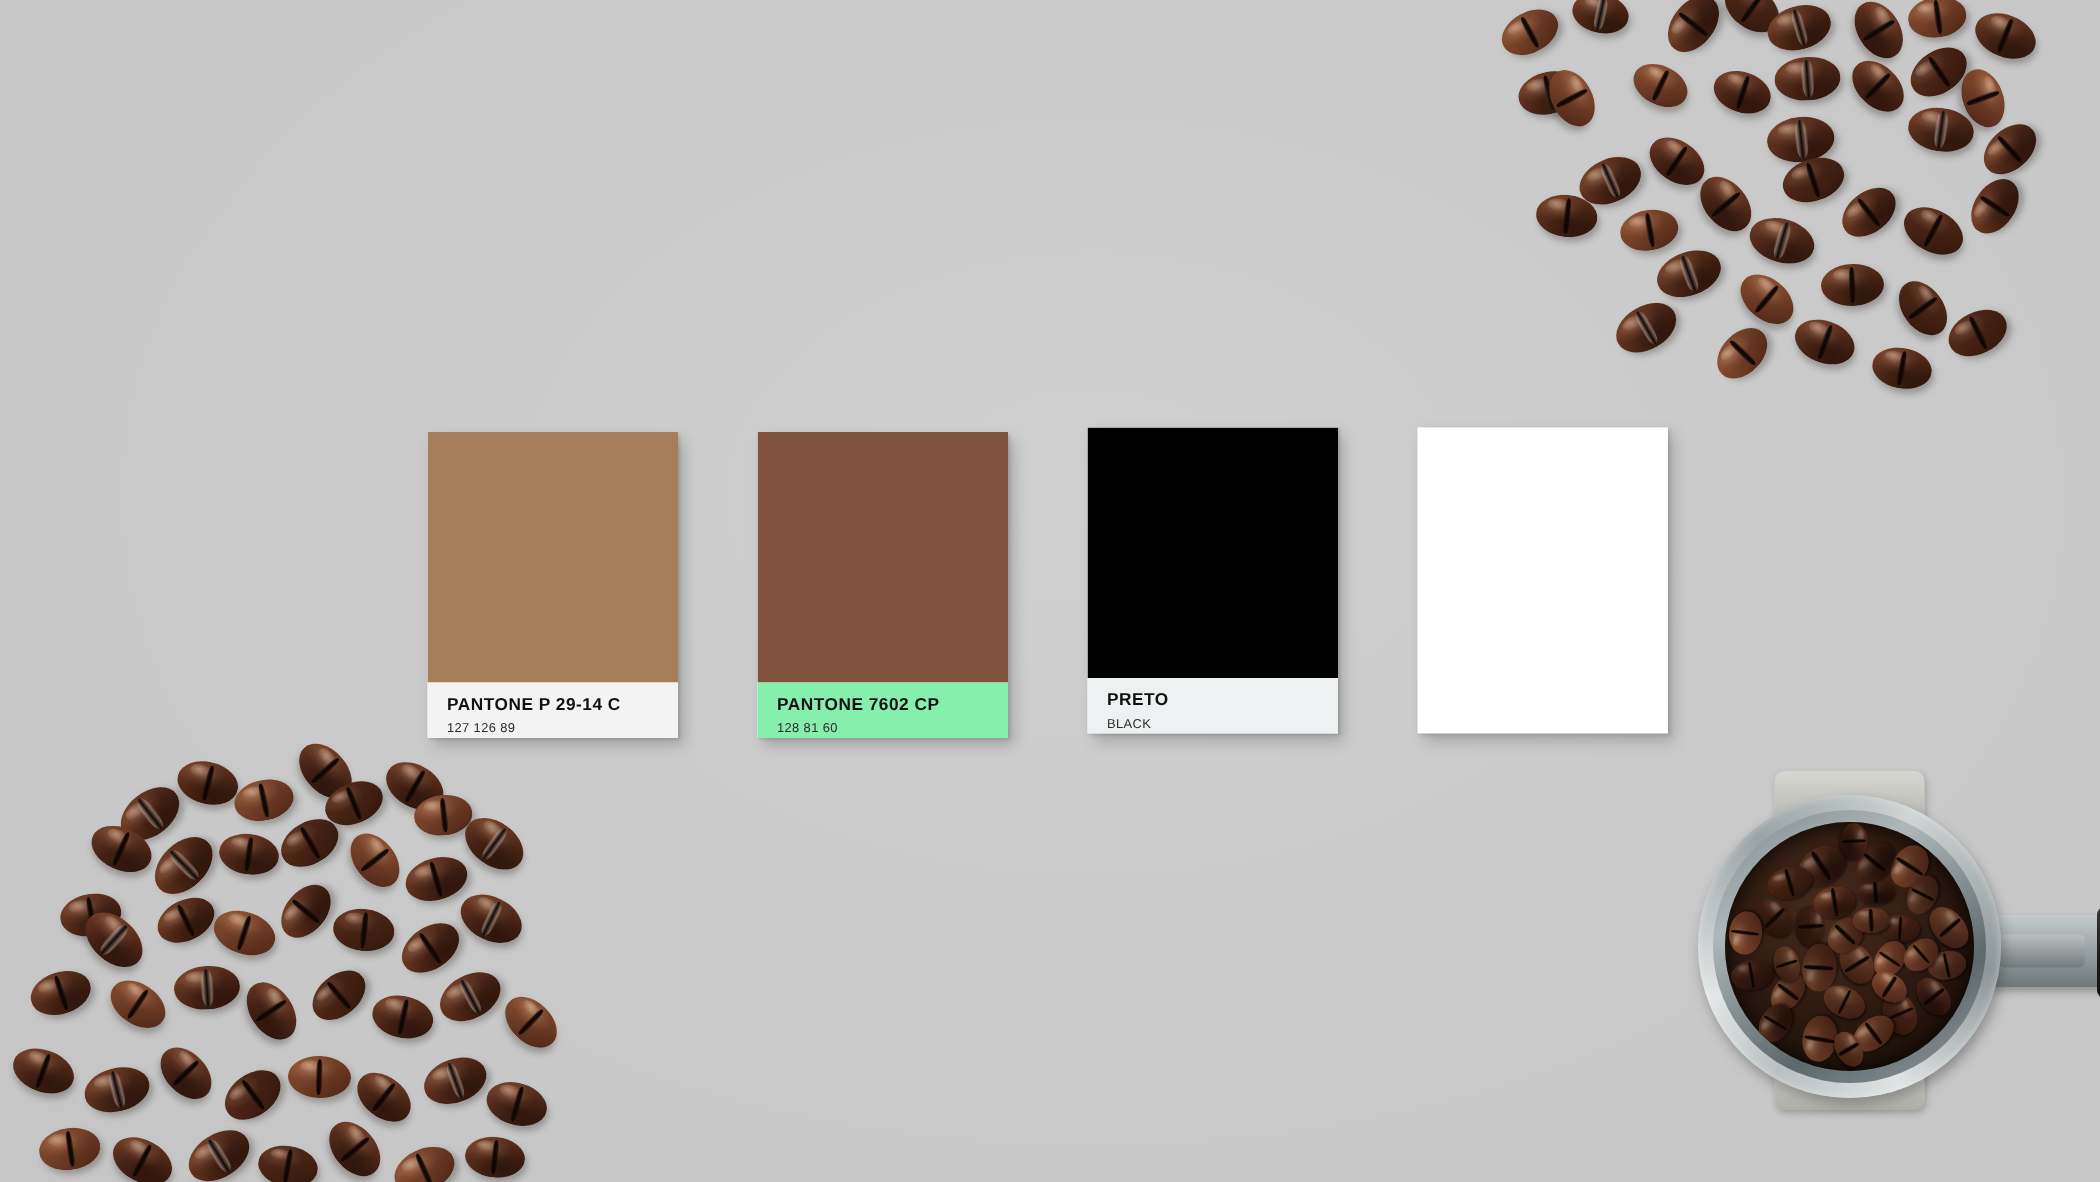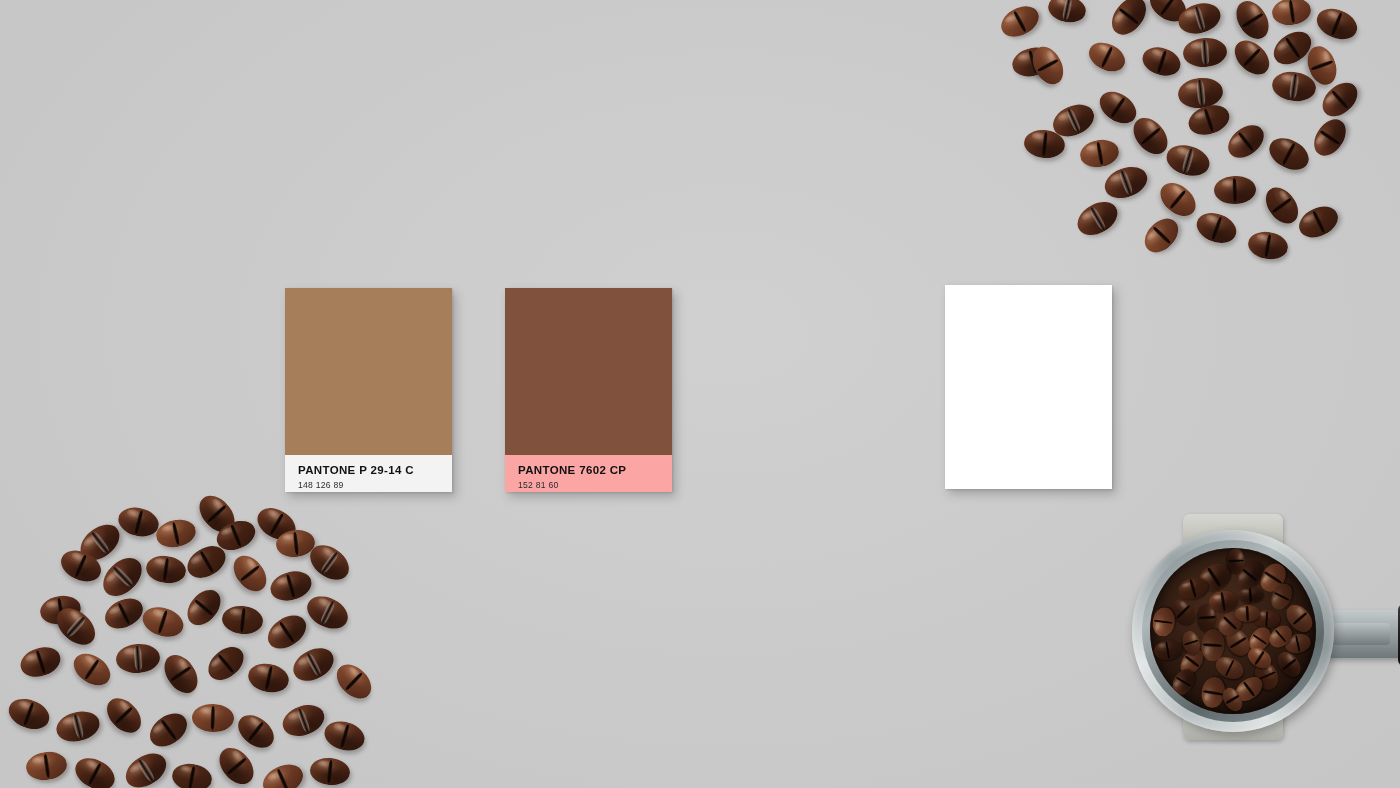--- a/index.html
+++ b/index.html
@@ -232,35 +232,44 @@
     <div class="bean" style="left:216px;top:752px;width:41px;height:28px;transform:rotate(50deg);"></div>
     <div class="bean lite" style="left:262px;top:766px;width:42px;height:28px;transform:rotate(-24deg);"></div>
     <div class="bean" style="left:310px;top:758px;width:40px;height:27px;transform:rotate(6deg);"></div>
   </div>
 
   <div class="card" id="card0" style="left: 285px; top: 288px;">
     <div class="swatch" style="height: 167px; background: rgb(166, 126, 89);"></div>
     <div class="strip" style="height: 37px; background: rgb(242, 243, 242);">
       <div class="strip-inner">
         <div class="sw-name">PANTONE P 29-14 C</div>
-        <div class="sw-sub">148 126 89</div>
+        <div class="sw-sub">127 126 89</div>
       </div>
     </div>
   </div>
 
   <div class="card" id="card1" style="left: 505px; top: 288px;">
     <div class="swatch" style="height: 167px; background: rgb(128, 81, 60);"></div>
-    <div class="strip" style="height: 37px; background: #fca5a5;">
+    <div class="strip" style="height: 37px; background: #86efac;">
       <div class="strip-inner">
         <div class="sw-name">PANTONE 7602 CP</div>
-        <div class="sw-sub">152 81 60</div>
+        <div class="sw-sub">128 81 60</div>
       </div>
     </div>
   </div>
 
+  <div class="card" id="card2" style="left: 725px; top: 285px;">
+    <div class="swatch" style="height: 167px; background: rgb(0, 0, 0);"></div>
+    <div class="strip" style="height: 37px; background: rgb(238, 241, 241);">
+      <div class="strip-inner">
+        <div class="sw-name">PRETO</div>
+        <div class="sw-sub">BLACK</div>
+      </div>
+    </div>
+  </div>
 
   <div class="card" id="card3" style="left: 945px; top: 285px;">
     <div class="swatch" style="height: 167px; background: rgb(255, 255, 255);"></div>
   </div>
 
   <div id="portafilter" style="left:1120px;top:508px;width:320px;height:250px;">
     <div class="pf-shadow"></div>
     <div class="pf-tabtop"></div>
     <div class="pf-tabbot"></div>
     <div class="pf-handle">

